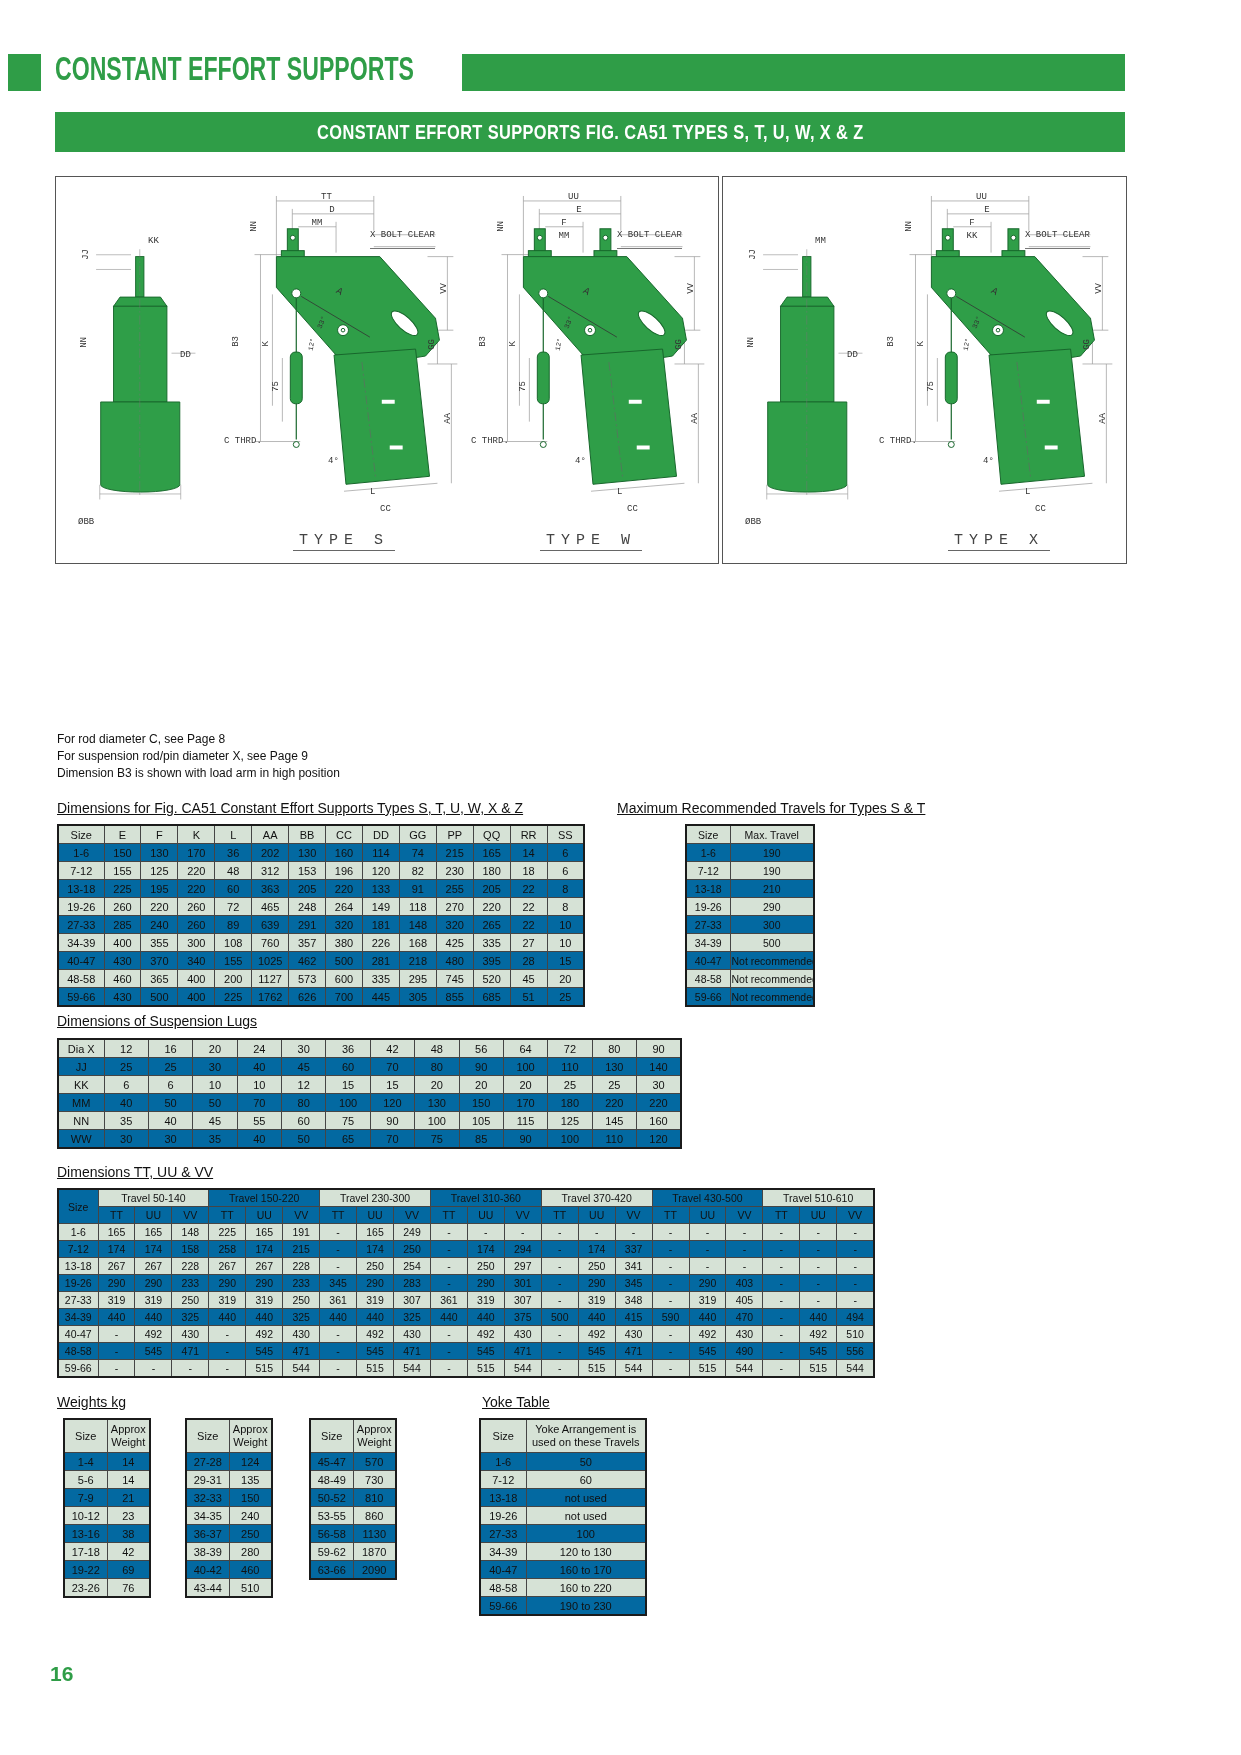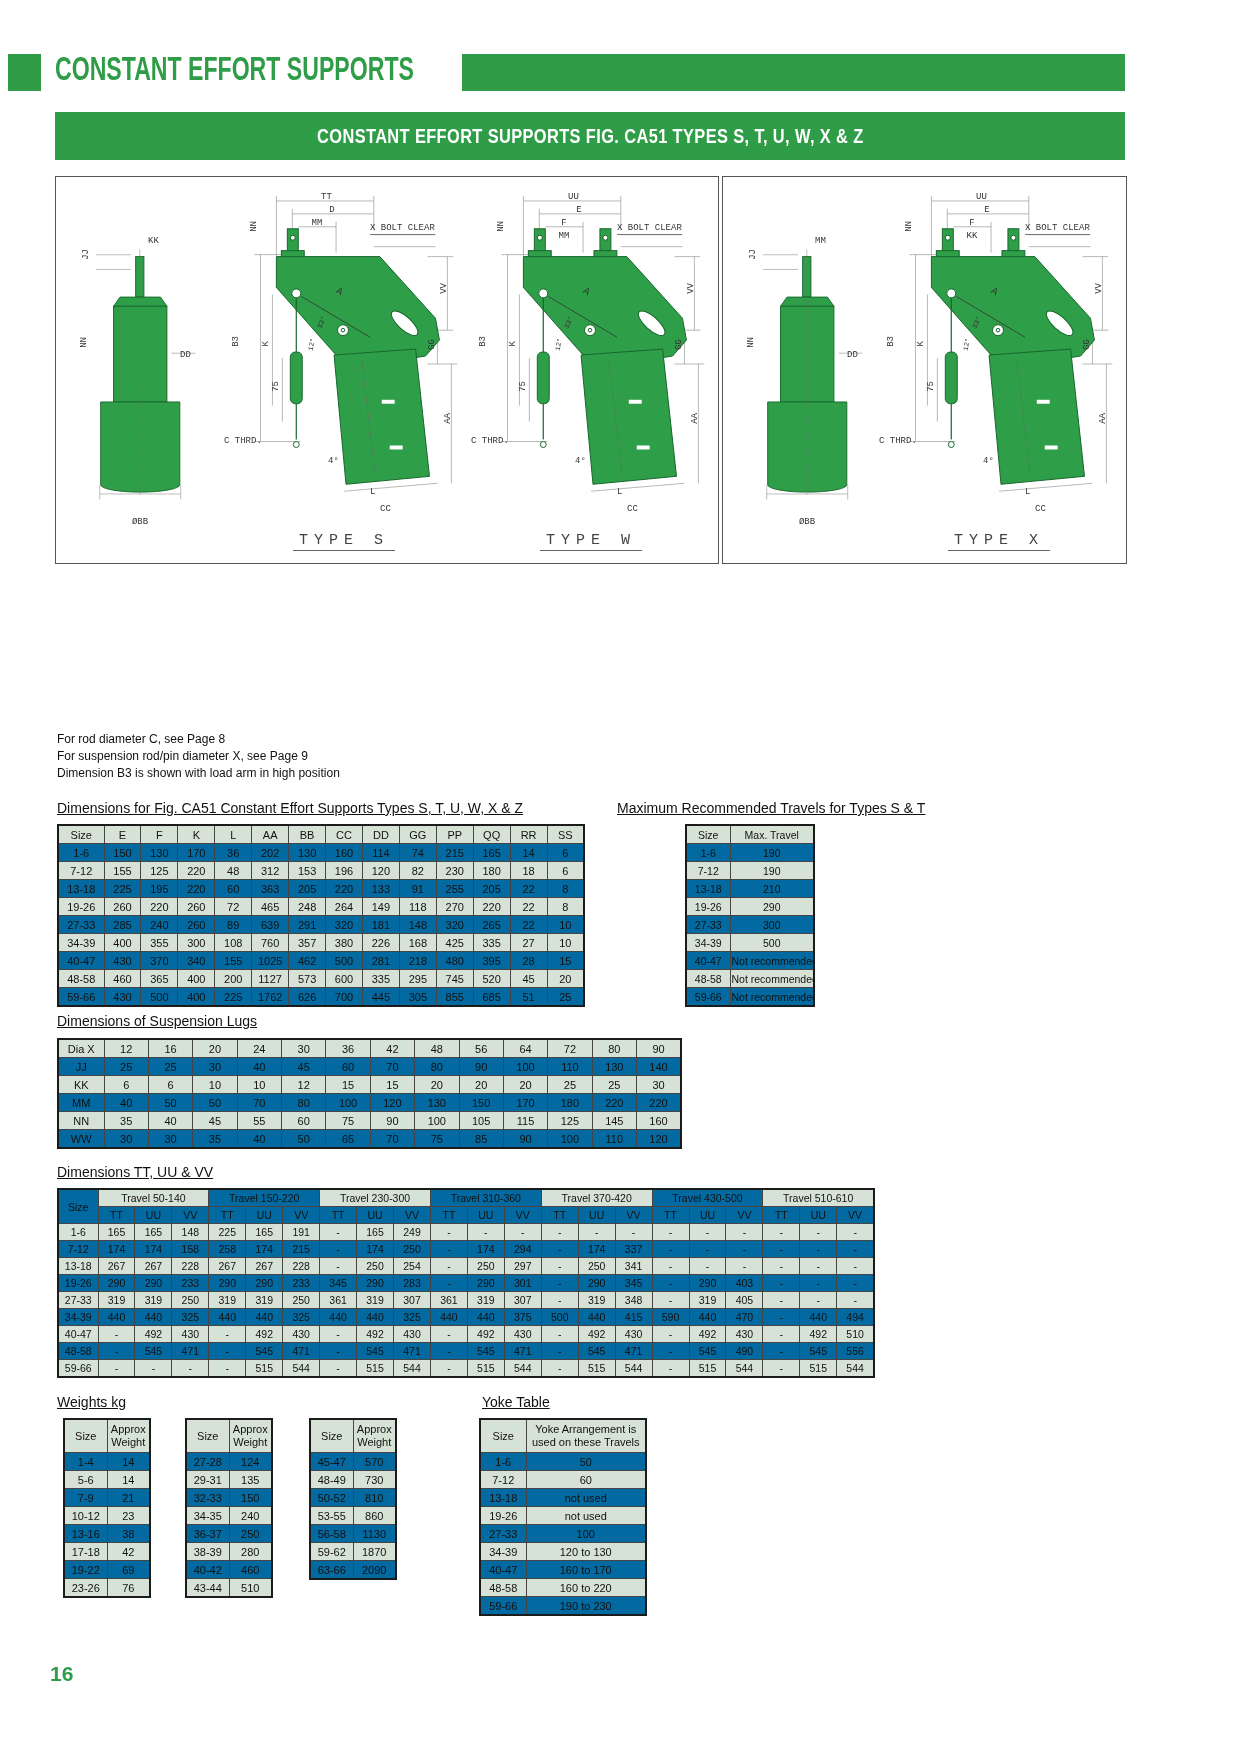--- a/index.html
+++ b/index.html
@@ -4,21 +4,21 @@
 <style>
   html,body{margin:0;padding:0;background:#ffffff;}
   .page{position:relative;width:1241px;height:1755px;background:#fff;
         font-family:"Liberation Sans",sans-serif;color:#111;overflow:hidden;}
 
   
   .hdr-square{position:absolute;left:8px;top:54px;width:33px;height:37px;background:var(--green);}
   .hdr-title{position:absolute;left:55px;top:50px;font-size:33px;font-weight:bold;color:var(--green);
              white-space:nowrap;transform:scaleX(0.70);transform-origin:left top;letter-spacing:0px;}
   .hdr-bar{position:absolute;left:462px;top:54px;width:663px;height:37px;background:var(--green);}
-  .subhdr{position:absolute;left:55px;top:112px;width:1070px;height:48px;background:var(--green);
+  .subhdr{position:absolute;left:55px;top:112px;width:1070px;height:40px;background:var(--green);
           display:flex;align-items:center;justify-content:center;}
   .subhdr span{color:#fff;font-weight:bold;font-size:21px;white-space:nowrap;
                transform:scaleX(0.78);letter-spacing:0.5px;}
 
   
   .drawbox{position:absolute;top:176px;height:386px;border:1px solid #555;background:#fff;}
   .box1{left:55px;width:662px;}
   .box2{left:722px;width:403px;}
   .can{position:absolute;width:130px;height:300px;}
   .arm{position:absolute;width:240px;height:362px;}
@@ -32,42 +32,42 @@
 
   .dlab{position:absolute;font-family:"Liberation Mono",monospace;font-size:9px;color:#333;
         white-space:nowrap;line-height:1;}
   .rot{writing-mode:vertical-rl;transform:rotate(180deg);}
   
   .arm .t0{left:0;top:2px;width:205px;text-align:center;}
   .arm .t1{left:0;top:15px;width:216px;text-align:center;}
   .arm .t2{left:0;top:28px;width:186px;text-align:center;}
   .arm .t3{left:0;top:41px;width:186px;text-align:center;}
   .arm .nn-l{left:26px;top:30px;}
-  .arm .bolt{left:146px;top:33px;border-bottom:1px solid #777;padding-bottom:1px;}
+  .arm .bolt{left:146px;top:40px;border-bottom:1px solid #777;padding-bottom:8px;}
   .arm .a-lbl{left:112px;top:96px;transform:rotate(31deg);font-size:10px;}
   .arm .b3{left:8px;top:145px;}
   .arm .k-l{left:38px;top:150px;}
   .arm .d75{left:48px;top:190px;}
   .arm .cthrd{left:0px;top:246px;}
   .arm .a33{left:92px;top:128px;font-size:7px;transform:rotate(-68deg);}
   .arm .a12{left:82px;top:150px;font-size:7px;transform:rotate(-78deg);}
   .arm .vv{left:216px;top:92px;}
   .arm .gg{left:204px;top:148px;}
   .arm .aa{left:220px;top:222px;}
   .arm .a4{left:104px;top:266px;}
   .arm .l-lbl{left:146px;top:297px;}
   .arm .cc-lbl{left:156px;top:314px;}
   .arm .caption{left:50%;bottom:2px;transform:translateX(-50%);font-size:15px;letter-spacing:6px;
                 color:#444;border-bottom:1px solid #666;padding:0 6px 2px 6px;}
   
   .can .c-jj{left:4px;top:20px;}
   .can .c-top{left:70px;top:8px;}
   .can .c-nn{left:2px;top:108px;}
   .can .c-dd{left:102px;top:122px;}
-  .can .c-bb{left:0;top:289px;width:124px;text-align:center;}
+  .can .c-bb{left:0;top:289px;width:124px;text-align:left;}
 
   
   .notes{position:absolute;left:57px;top:731px;font-size:12px;line-height:17px;color:#111;}
   .seclabel{position:absolute;font-size:14px;text-decoration:underline;color:#111;white-space:nowrap;}
 
   
   table{border-collapse:collapse;table-layout:fixed;position:absolute;background:#0369a1;}
   th,td{border:1px solid #454545;text-align:center;font-weight:normal;overflow:hidden;
         white-space:nowrap;padding:1px 1px;font-size:11px;color:#111;}
   table{border:2px solid #1b1b1b;}

